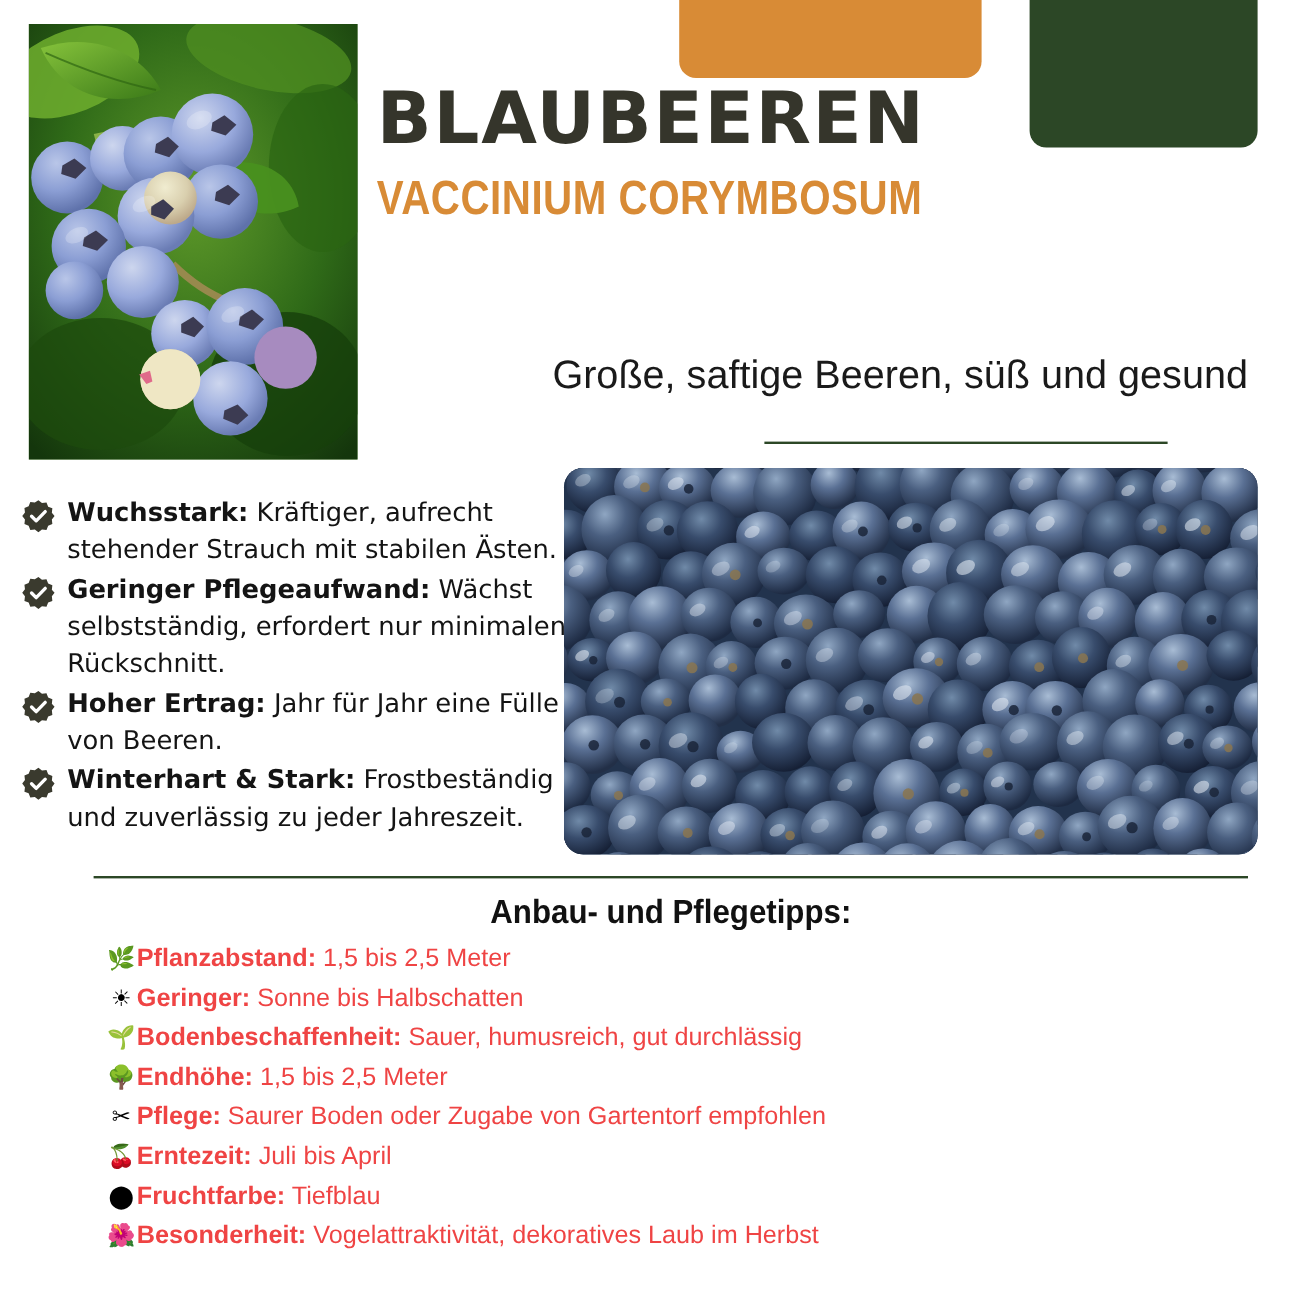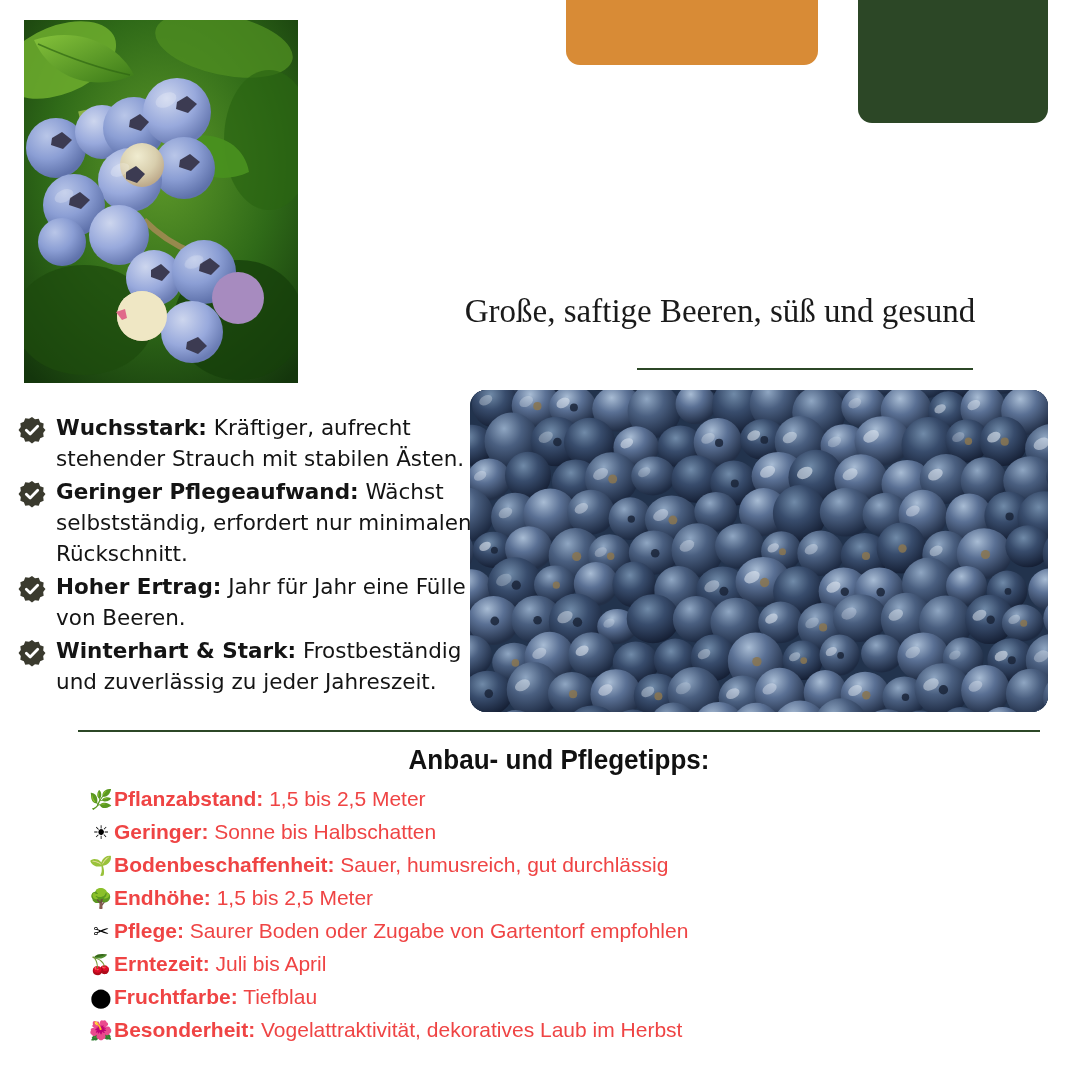--- a/index.html
+++ b/index.html
@@ -76,22 +76,22 @@
     transform: scaleX(0.84);
     transform-origin: left center;
   }
 
   
   .tagline {
     position: absolute;
     left: 400px;
     top: 293px;
     width: 640px;
-    text-align: center;
-    font-family: Liberation Serif, serif;
+    text-align: right;
+    font-family: Liberation Sans, sans-serif;
     font-size: 33px;
     color: #1a1a1a;
     white-space: nowrap;
   }
   .tagline-rule {
     position: absolute;
     left: 637px;
     top: 368px;
     width: 336px;
     height: 2px;
@@ -275,20 +275,24 @@
         <ellipse cx="96" cy="150" rx="10" ry="6" transform="rotate(-25 96 150)"></ellipse>
         <ellipse cx="40" cy="176" rx="10" ry="6" transform="rotate(-25 40 176)"></ellipse>
         <ellipse cx="170" cy="242" rx="10" ry="6" transform="rotate(-25 170 242)"></ellipse>
       </g>
 
       <circle cx="118" cy="296" r="25" fill="#efe7c4"></circle>
       <path d="M98 300 l-6 -8 9 -3 2 9z" fill="#e06a8a"></path>
     </svg>
   </div>
 
+  <div class="title-block">
+    <div class="main-title">BLAUBEEREN</div>
+    <div class="sub-title">VACCINIUM CORYMBOSUM</div>
+  </div>
 
   <div class="tagline">Große, saftige Beeren, süß und gesund</div>
   <div class="tagline-rule"></div>
 
   <div class="features">
 
     <div class="feature-row">
       <span class="badge">
         <svg viewBox="0 0 32 32">
             <path d="M16 1l3.4 2.6 4.3-.5 1.6 4 4 1.6-.5 4.3L31.4 16l-2.6 3.4.5 4.3-4 1.6-1.6 4-4.3-.5L16 31.4l-3.4-2.6-4.3.5-1.6-4-4-1.6.5-4.3L.6 16l2.6-3.4-.5-4.3 4-1.6 1.6-4 4.3.5z" fill="#3A3A2E"></path>

